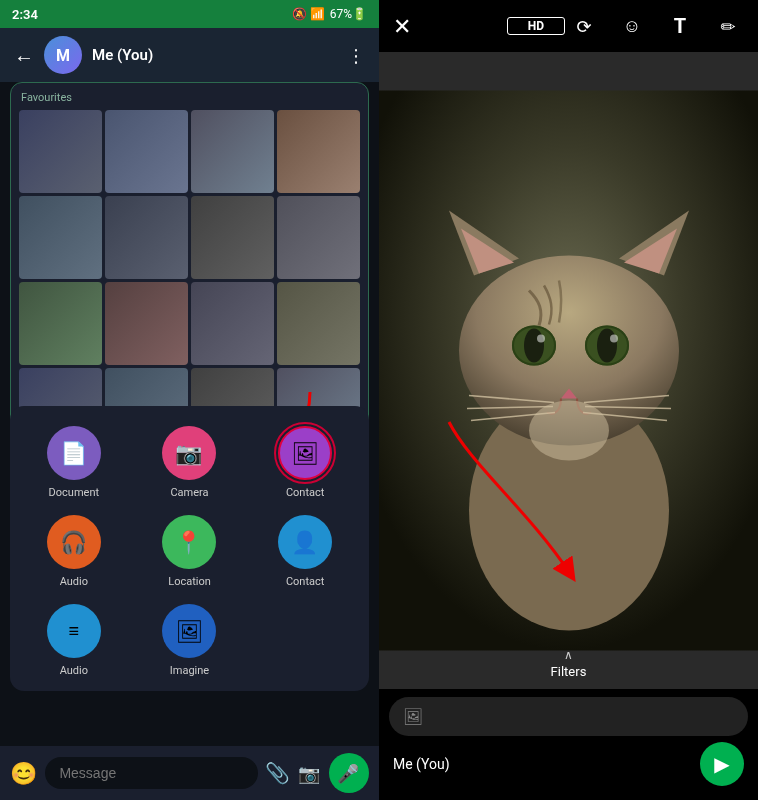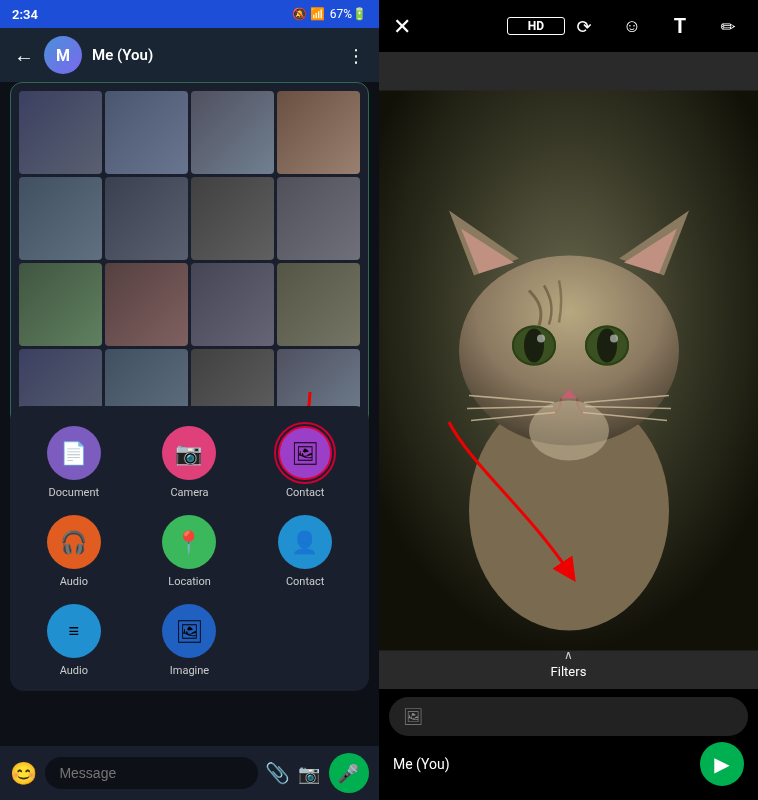--- a/index.html
+++ b/index.html
@@ -17,21 +17,21 @@
       width: 379px;
       height: 800px;
       background: #0d1117;
       display: flex;
       flex-direction: column;
       position: relative;
     }
 
     
     .status-bar {
-      background: #1d4ed8;
+      background: #15803d;
       padding: 6px 12px;
       display: flex;
       justify-content: space-between;
       align-items: center;
       height: 28px;
     }
     .status-time {
       color: #fff;
       font-size: 13px;
       font-weight: 600;
@@ -386,20 +386,21 @@
       <div class="header-name">Me (You)</div>
     </div>
     <span class="header-menu">⋮</span>
   </div>
 
   <div class="chat-body">
 
     <span class="forward-icon">↪↪</span>
 
     <div class="gallery-overlay">
+      <div class="gallery-label">Favourites</div>
       <div class="gallery-grid">
         <div class="gallery-thumb t1"></div>
         <div class="gallery-thumb t2"></div>
         <div class="gallery-thumb t3"></div>
         <div class="gallery-thumb t4"></div>
         <div class="gallery-thumb t5"></div>
         <div class="gallery-thumb t6"></div>
         <div class="gallery-thumb t7"></div>
         <div class="gallery-thumb t8"></div>
         <div class="gallery-thumb t9"></div>

